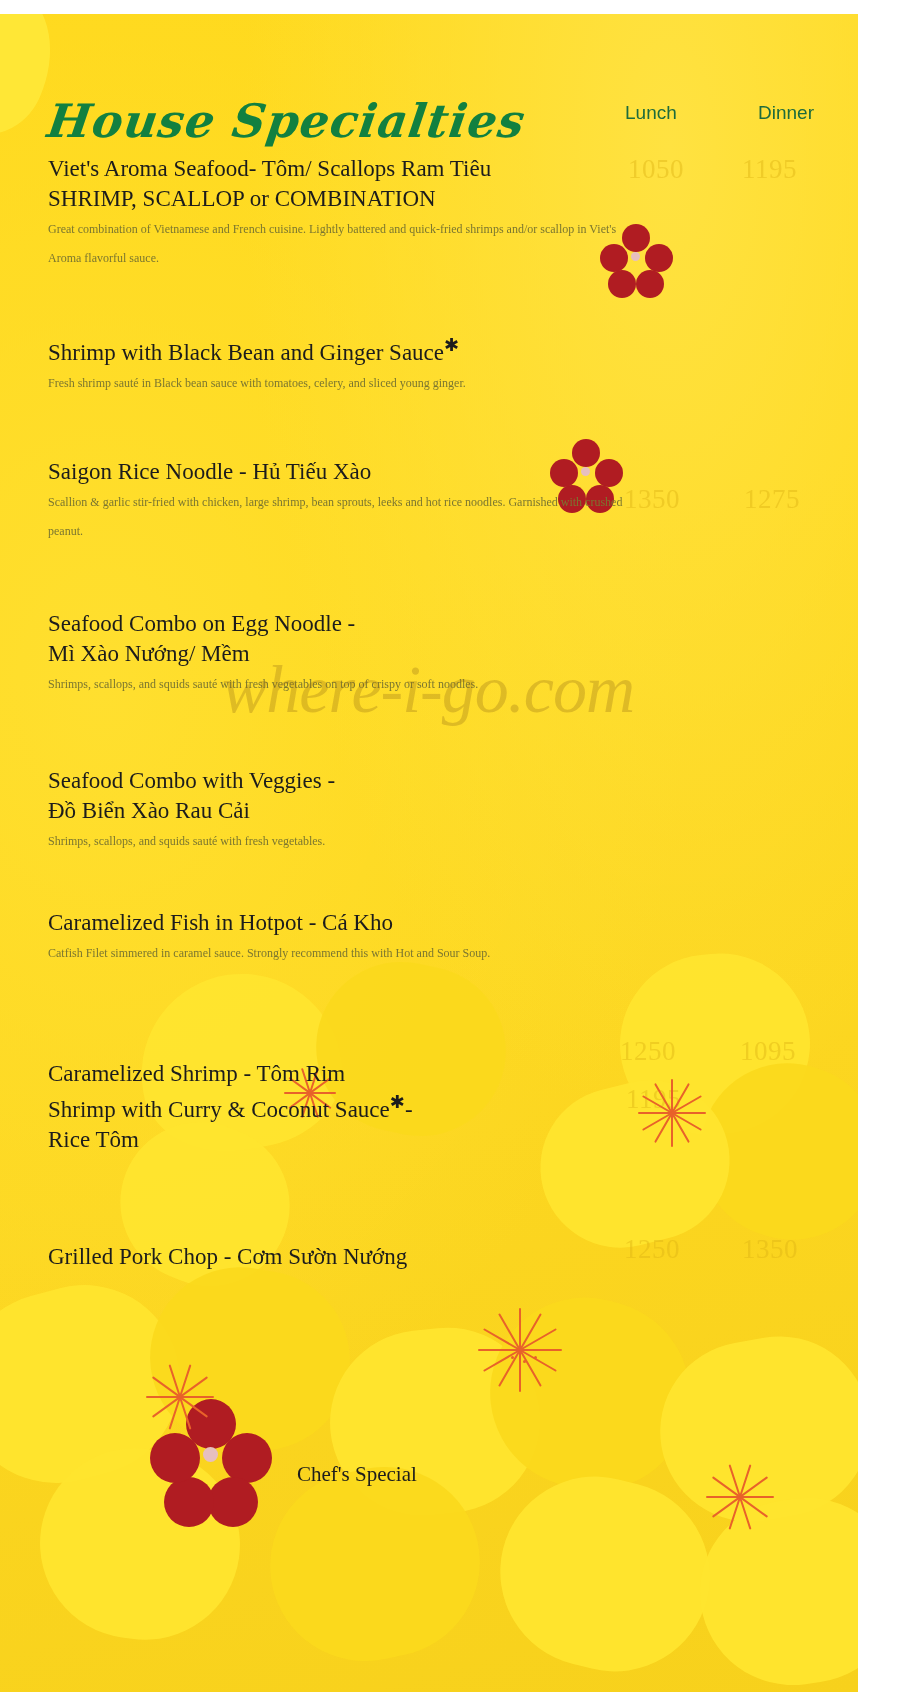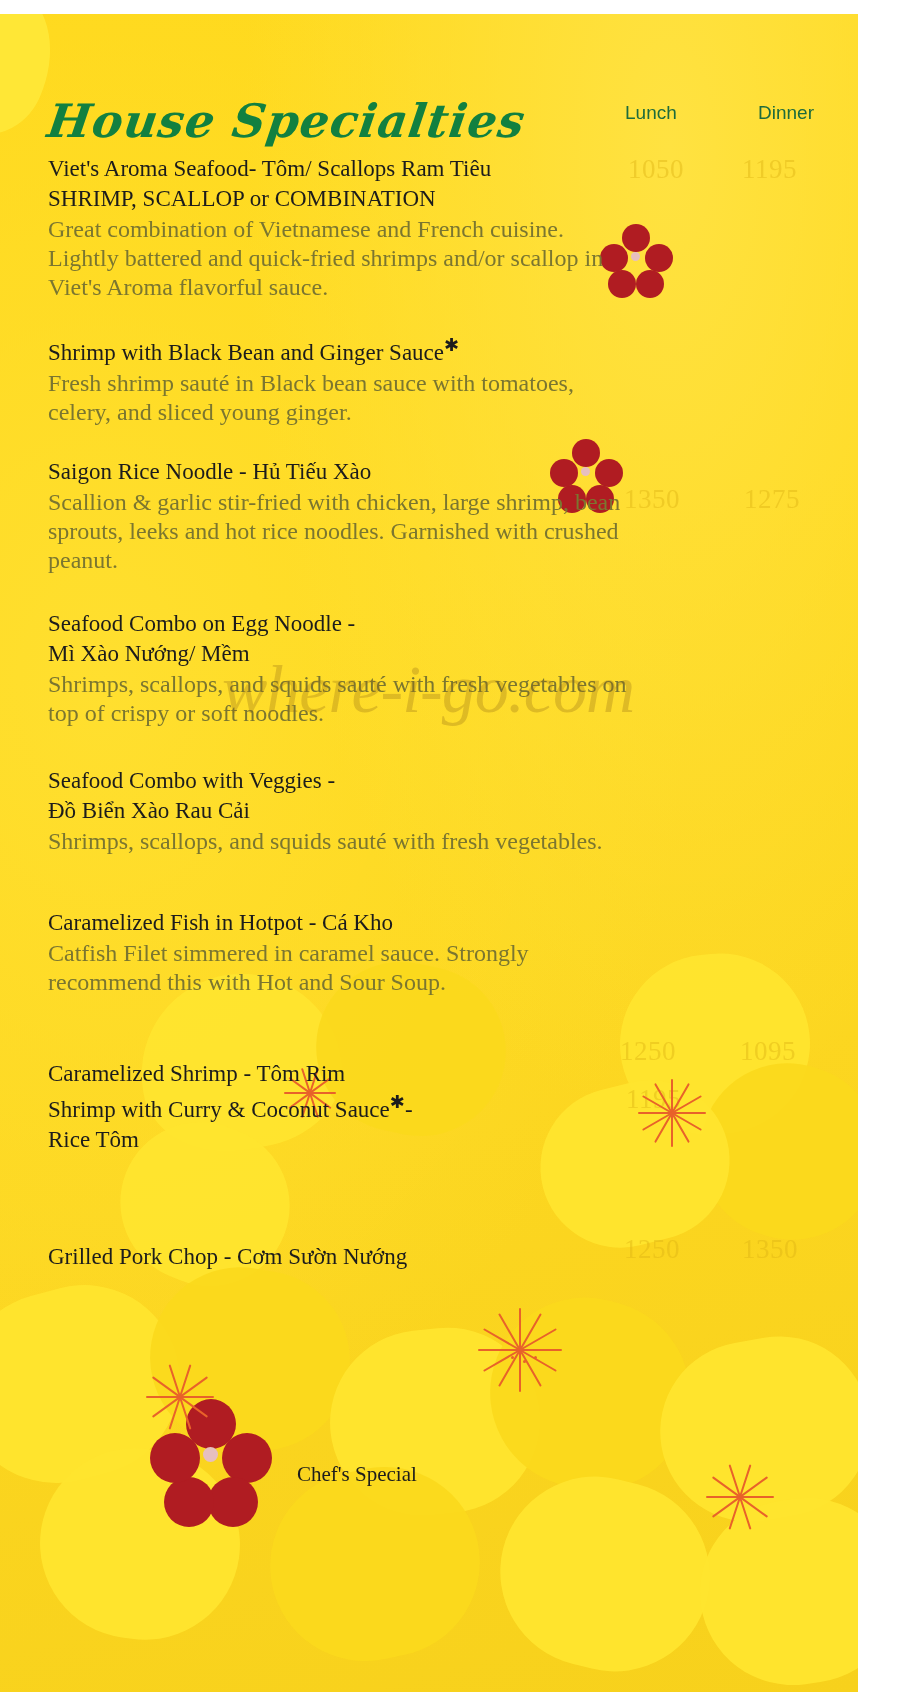--- a/index.html
+++ b/index.html
@@ -135,21 +135,21 @@
     line-height: 30px;
     color: #1c1c1c;
     font-family: "Liberation Serif", serif;
   }
   .item .name .star {
     font-size: 18px;
     vertical-align: super;
     color: #1c1c1c;
   }
   .item .desc {
-    font-size: 24px;
+    font-size: 12px;
     line-height: 29px;
     color: #7b7630;
     font-family: "Liberation Serif", serif;
     margin-top: 1px;
   }
 
   #chef-note {
     position: absolute;
     left: 297px;
     top: 1448px;

